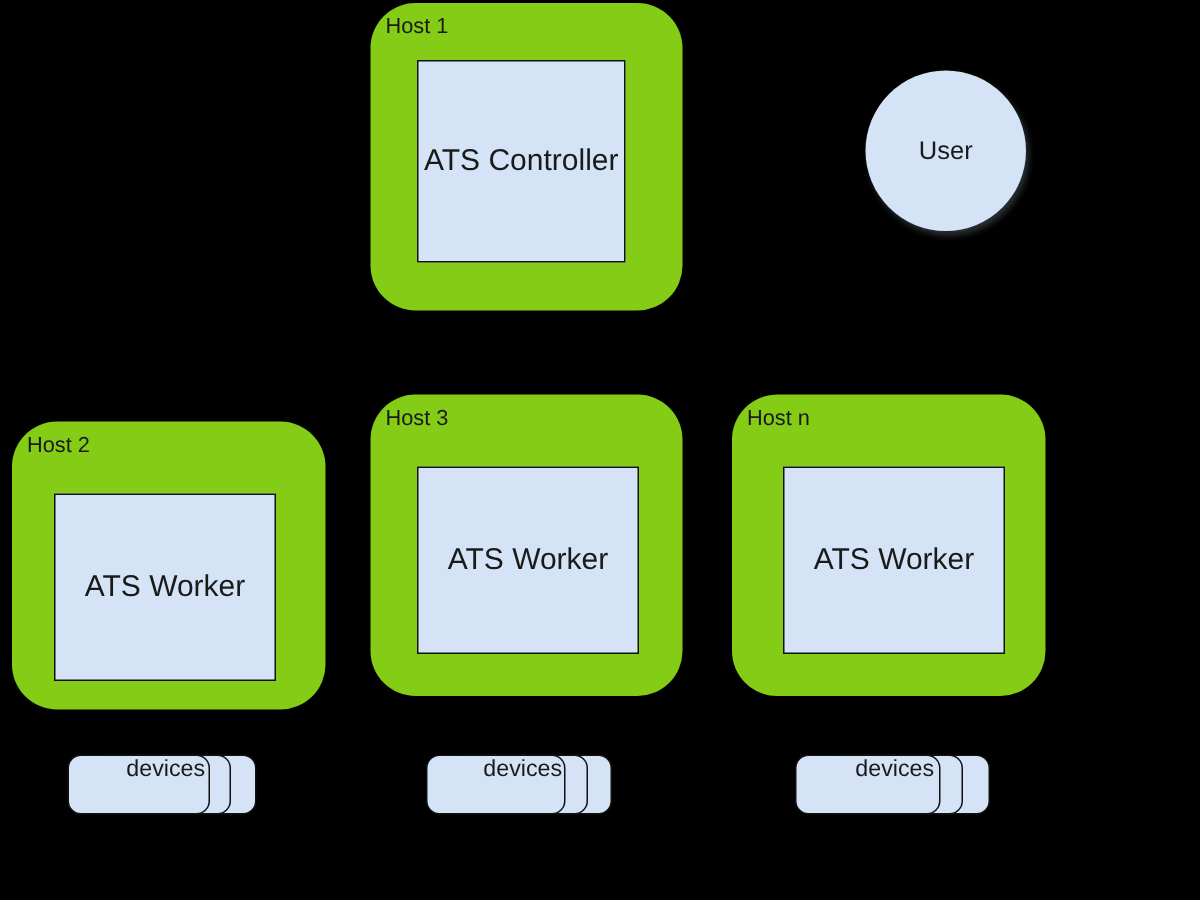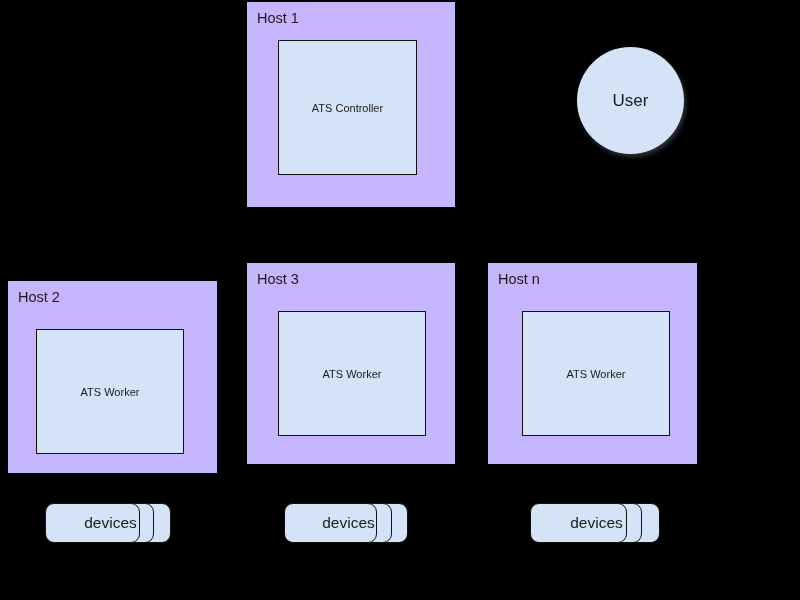--- a/index.html
+++ b/index.html
@@ -14,22 +14,23 @@
     height: 600px;
     background: #000000;
     overflow: hidden;
     font-family: "Liberation Sans", sans-serif;
     -webkit-font-smoothing: antialiased;
   }
 
   
   .host-box {
     position: absolute;
-    background: #c4b5fd;
+    background: #84cc16;
     box-sizing: border-box;
+    border-radius: 30px;
   }
   .host-label {
     position: absolute;
     top: 8px;
     left: 10px;
     font-size: 14.5px;
     color: #1a1a1a;
     line-height: 1.2;
     white-space: nowrap;
   }
@@ -38,21 +39,21 @@
   .proc-box {
     position: absolute;
     background: #d4e4f6;
     border: 1.2px solid #111111;
     box-sizing: border-box;
     display: flex;
     align-items: center;
     justify-content: center;
   }
   .proc-label {
-    font-size: 11px;
+    font-size: 20px;
     color: #1a1a1a;
     white-space: nowrap;
     text-align: center;
   }
 
   
   .actor-circle {
     position: absolute;
     background: #d4e4f6;
     border-radius: 50%;
@@ -81,21 +82,21 @@
     border: 1.2px solid #111111;
     border-radius: 9px;
     box-sizing: border-box;
   }
   .devices-stack .sheet.back2 { z-index: 1; }
   .devices-stack .sheet.back1 { z-index: 2; }
   .devices-stack .sheet.front {
     left: 0;
     z-index: 3;
     display: flex;
-    align-items: center;
+    align-items: flex-start;
     justify-content: center;
     padding-left: 36px;
   }
   .devices-label {
     font-size: 15.5px;
     color: #1a1a1a;
     white-space: nowrap;
   }
 </style>
 </head>

